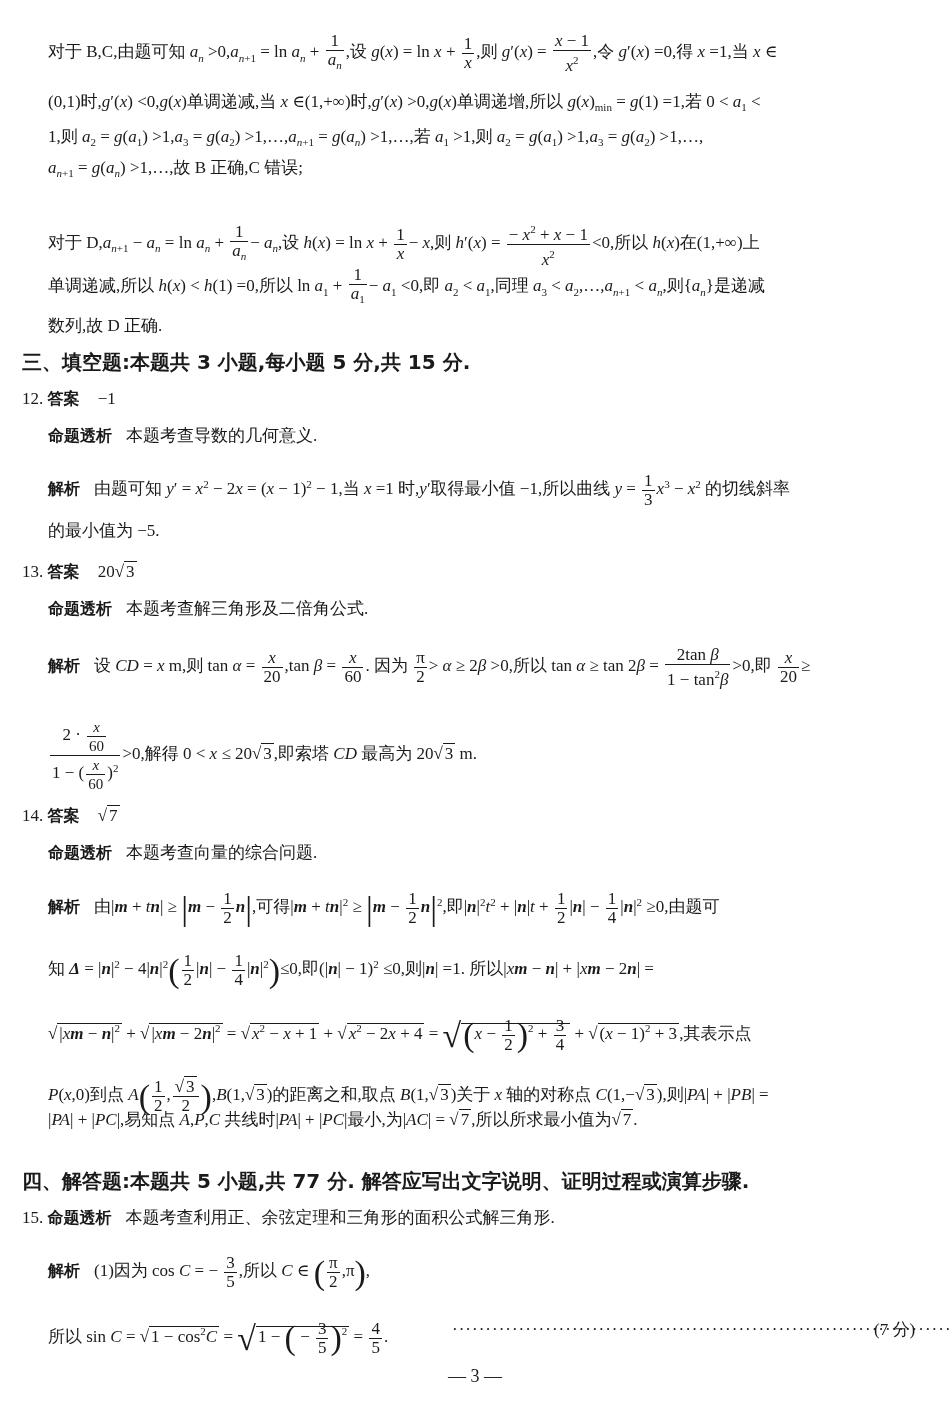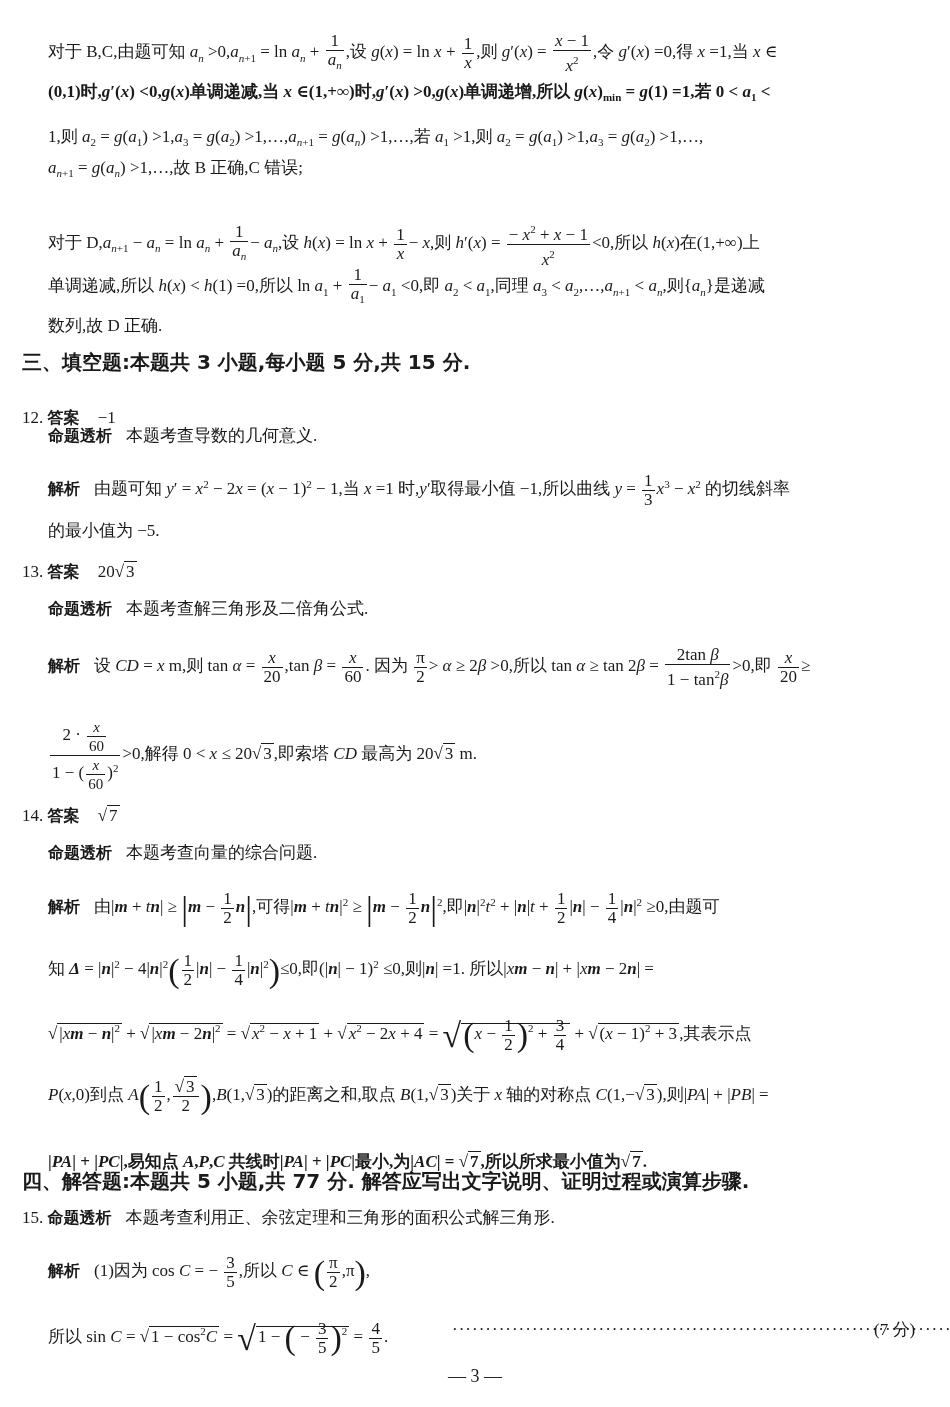--- a/index.html
+++ b/index.html
@@ -26,21 +26,21 @@
 </style>
 </head>
 <body>
 
 <div class="line ind" style="top:32px;">
   对于 B,C,由题可知 <span class="m">a</span><sub class="m">n</sub> &gt;0,<span class="m">a</span><sub class="m">n</sub><sub>+1</sub> = ln <span class="m">a</span><sub class="m">n</sub> +
   <span class="frac"><span class="num">1</span><span><span class="m">a</span><sub class="m">n</sub></span></span>,设 <span class="m">g</span>(<span class="m">x</span>) = ln <span class="m">x</span> +
   <span class="frac"><span class="num">1</span><span class="m">x</span></span>,则 <span class="m">g</span>′(<span class="m">x</span>) =
   <span class="frac"><span class="num"><span class="m">x</span> − 1</span><span><span class="m">x</span><sup>2</sup></span></span>,令 <span class="m">g</span>′(<span class="m">x</span>) =0,得 <span class="m">x</span> =1,当 <span class="m">x</span> ∈
 </div>
-<div class="line ind" style="top:82px;font-weight:bold;">
+<div class="line ind" style="top:92px;">
   (0,1)时,<span class="m">g</span>′(<span class="m">x</span>) &lt;0,<span class="m">g</span>(<span class="m">x</span>)单调递减,当 <span class="m">x</span> ∈(1,+∞)时,<span class="m">g</span>′(<span class="m">x</span>) &gt;0,<span class="m">g</span>(<span class="m">x</span>)单调递增,所以 <span class="m">g</span>(<span class="m">x</span>)<sub>min</sub> = <span class="m">g</span>(1) =1,若 0 &lt; <span class="m">a</span><sub>1</sub> &lt;
 </div>
 <div class="line ind" style="top:127px;">
   1,则 <span class="m">a</span><sub>2</sub> = <span class="m">g</span>(<span class="m">a</span><sub>1</sub>) &gt;1,<span class="m">a</span><sub>3</sub> = <span class="m">g</span>(<span class="m">a</span><sub>2</sub>) &gt;1,…,<span class="m">a</span><sub class="m">n</sub><sub>+1</sub> = <span class="m">g</span>(<span class="m">a</span><sub class="m">n</sub>) &gt;1,…,若 <span class="m">a</span><sub>1</sub> &gt;1,则 <span class="m">a</span><sub>2</sub> = <span class="m">g</span>(<span class="m">a</span><sub>1</sub>) &gt;1,<span class="m">a</span><sub>3</sub> = <span class="m">g</span>(<span class="m">a</span><sub>2</sub>) &gt;1,…,
 </div>
 <div class="line ind" style="top:158px;">
   <span class="m">a</span><sub class="m">n</sub><sub>+1</sub> = <span class="m">g</span>(<span class="m">a</span><sub class="m">n</sub>) &gt;1,…,故 B 正确,C 错误;
 </div>
 
 <div class="line ind" style="top:220px;">
@@ -50,21 +50,21 @@
   <span class="frac"><span class="num">− <span class="m">x</span><sup>2</sup> + <span class="m">x</span> − 1</span><span><span class="m">x</span><sup>2</sup></span></span>&lt;0,所以 <span class="m">h</span>(<span class="m">x</span>)在(1,+∞)上
 </div>
 <div class="line ind" style="top:266px;">
   单调递减,所以 <span class="m">h</span>(<span class="m">x</span>) &lt; <span class="m">h</span>(1) =0,所以 ln <span class="m">a</span><sub>1</sub> +
   <span class="frac"><span class="num">1</span><span><span class="m">a</span><sub>1</sub></span></span>− <span class="m">a</span><sub>1</sub> &lt;0,即 <span class="m">a</span><sub>2</sub> &lt; <span class="m">a</span><sub>1</sub>,同理 <span class="m">a</span><sub>3</sub> &lt; <span class="m">a</span><sub>2</sub>,…,<span class="m">a</span><sub class="m">n</sub><sub>+1</sub> &lt; <span class="m">a</span><sub class="m">n</sub>,则{<span class="m">a</span><sub class="m">n</sub>}是递减
 </div>
 <div class="line ind" style="top:316px;">数列,故 D 正确.</div>
 
 <div class="line out b" style="top:352px;">三、填空题:本题共 3 小题,每小题 5 分,共 15 分.</div>
 
-<div class="line out" style="top:408px;">
+<div class="line out" style="top:389px;">
   <span>12.</span>
   <span class="lbl">答案</span>
   <span>−1</span>
 </div>
 <div class="line ind" style="top:426px;">
   <span class="lbl">命题透析</span><span>本题考查导数的几何意义.</span>
 </div>
 <div class="line ind" style="top:472px;">
   <span class="lbl">解析</span>由题可知 <span class="m">y</span>′ = <span class="m">x</span><sup>2</sup> − 2<span class="m">x</span> = (<span class="m">x</span> − 1)<sup>2</sup> − 1,当 <span class="m">x</span> =1 时,<span class="m">y</span>′取得最小值 −1,所以曲线 <span class="m">y</span> =
   <span class="frac"><span class="num">1</span><span>3</span></span><span class="m">x</span><sup>3</sup> − <span class="m">x</span><sup>2</sup> 的切线斜率
@@ -113,21 +113,21 @@
   知 <span class="bi">Δ</span> = |<span class="bi">n</span>|<sup>2</sup> − 4|<span class="bi">n</span>|<sup>2</sup><span class="big">(</span><span class="frac"><span class="num">1</span><span>2</span></span>|<span class="bi">n</span>| −
   <span class="frac"><span class="num">1</span><span>4</span></span>|<span class="bi">n</span>|<sup>2</sup><span class="big">)</span>≤0,即(|<span class="bi">n</span>| − 1)<sup>2</sup> ≤0,则|<span class="bi">n</span>| =1. 所以|<span class="m">x</span><span class="bi">m</span> − <span class="bi">n</span>| + |<span class="m">x</span><span class="bi">m</span> − 2<span class="bi">n</span>| =
 </div>
 <div class="line ind" style="top:1017px;">
   √<span class="sqrt">|<span class="m">x</span><span class="bi">m</span> − <span class="bi">n</span>|<sup>2</sup></span> + √<span class="sqrt">|<span class="m">x</span><span class="bi">m</span> − 2<span class="bi">n</span>|<sup>2</sup></span> = √<span class="sqrt"><span class="m">x</span><sup>2</sup> − <span class="m">x</span> + 1</span> + √<span class="sqrt"><span class="m">x</span><sup>2</sup> − 2<span class="m">x</span> + 4</span> =
   <span class="big">√</span><span class="sqrt"><span class="big">(</span><span class="m">x</span> − <span class="frac"><span class="num">1</span><span>2</span></span><span class="big">)</span><sup>2</sup> + <span class="frac"><span class="num">3</span><span>4</span></span></span> + √<span class="sqrt">(<span class="m">x</span> − 1)<sup>2</sup> + 3</span>,其表示点
 </div>
 <div class="line ind" style="top:1078px;">
   <span class="m">P</span>(<span class="m">x</span>,0)到点 <span class="m">A</span><span class="big">(</span><span class="frac"><span class="num">1</span><span>2</span></span>,<span class="frac"><span class="num">√<span class="sqrt">3</span></span><span>2</span></span><span class="big">)</span>,<span class="m">B</span>(1,√<span class="sqrt">3</span>)的距离之和,取点 <span class="m">B</span>(1,√<span class="sqrt">3</span>)关于 <span class="m">x</span> 轴的对称点 <span class="m">C</span>(1,−√<span class="sqrt">3</span>),则|<span class="m">PA</span>| + |<span class="m">PB</span>| =
 </div>
-<div class="line ind" style="top:1152px;font-weight:bold;">
+<div class="line ind" style="top:1110px;">
   |<span class="m">PA</span>| + |<span class="m">PC</span>|,易知点 <span class="m">A</span>,<span class="m">P</span>,<span class="m">C</span> 共线时|<span class="m">PA</span>| + |<span class="m">PC</span>|最小,为|<span class="m">AC</span>| = √<span class="sqrt">7</span>,所以所求最小值为√<span class="sqrt">7</span>.
 </div>
 
 <div class="line out b" style="top:1171px;">四、解答题:本题共 5 小题,共 77 分. 解答应写出文字说明、证明过程或演算步骤.</div>
 
 <div class="line out" style="top:1208px;">
   <span>15.</span>
   <span class="lbl">命题透析</span><span>本题考查利用正、余弦定理和三角形的面积公式解三角形.</span>
 </div>
 <div class="line ind" style="top:1254px;">

